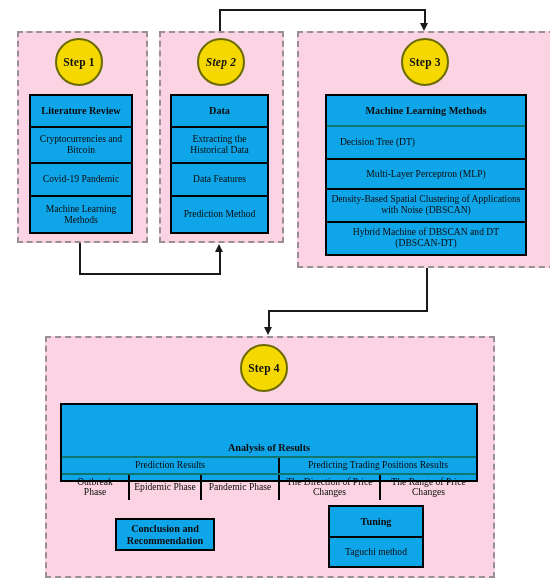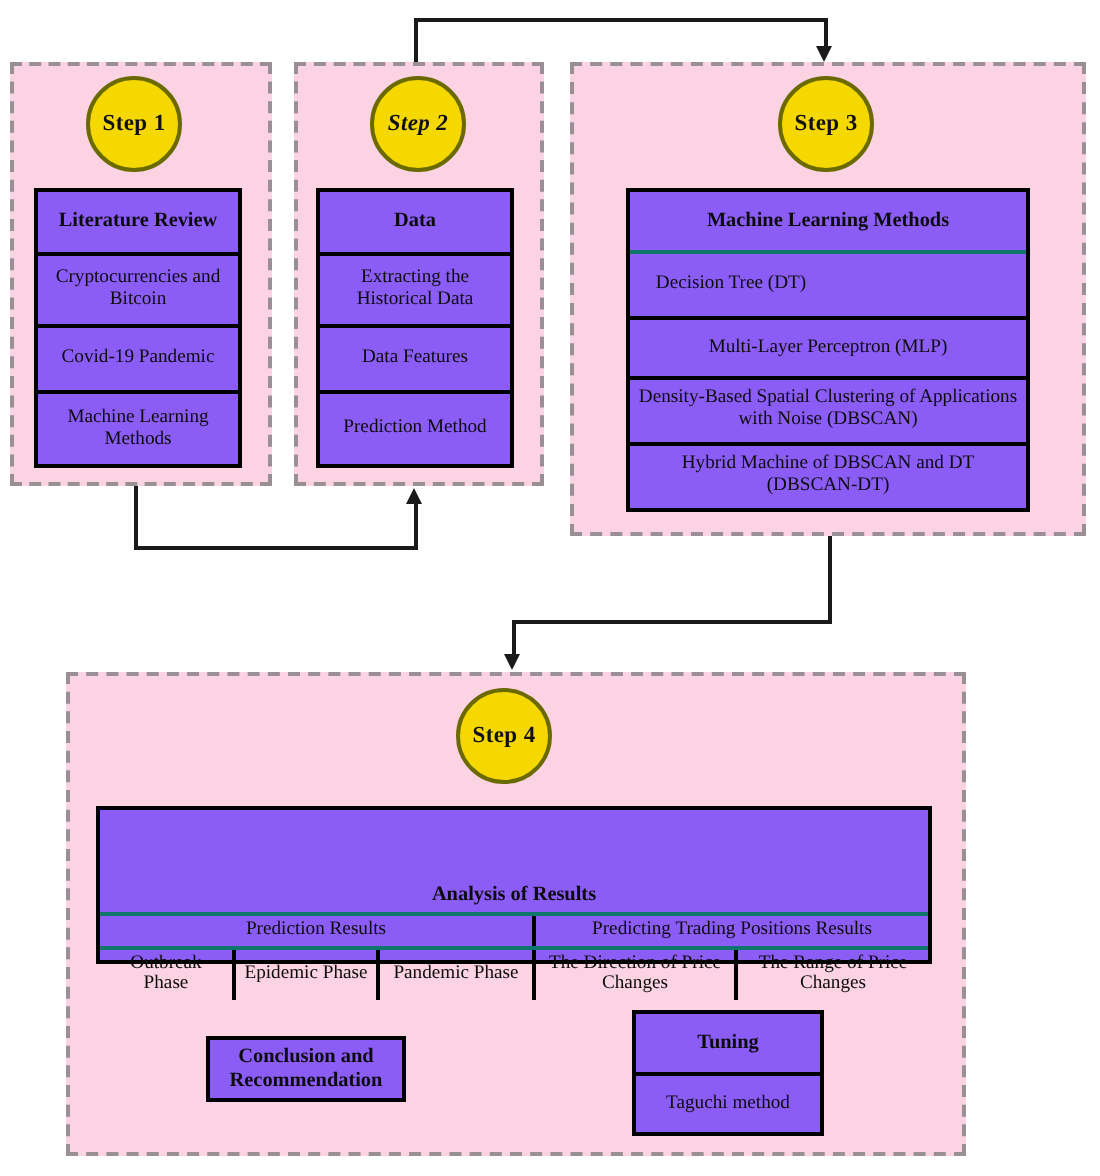--- a/index.html
+++ b/index.html
@@ -10,21 +10,21 @@
   body {
     width: 550px;
     height: 588px;
     position: relative;
     font-family: "Liberation Serif", "DejaVu Serif", serif;
     overflow: hidden;
   }
 
   #canvas {
     position: absolute;
-    left: 0; top: 0;
+    left: 12px; top: 0;
     width: 522px;
     height: 588px;
   }
 
   
   .panel {
     position: absolute;
     background: #fbd3e2;
     border: 2px dashed #9b8f96;
     box-sizing: border-box;
@@ -44,21 +44,21 @@
     color: #111111;
     box-sizing: border-box;
     letter-spacing: .2px;
   }
 
   
   .stack {
     position: absolute;
     border: 2px solid #000000;
     box-sizing: border-box;
-    background: #8b5cf6;
+    background: #0ea5e9;
     display: flex;
     flex-direction: column;
   }
   .cell {
     border-top: 2px solid #000000;
     box-sizing: border-box;
     display: flex;
     align-items: center;
     justify-content: center;
     text-align: center;

